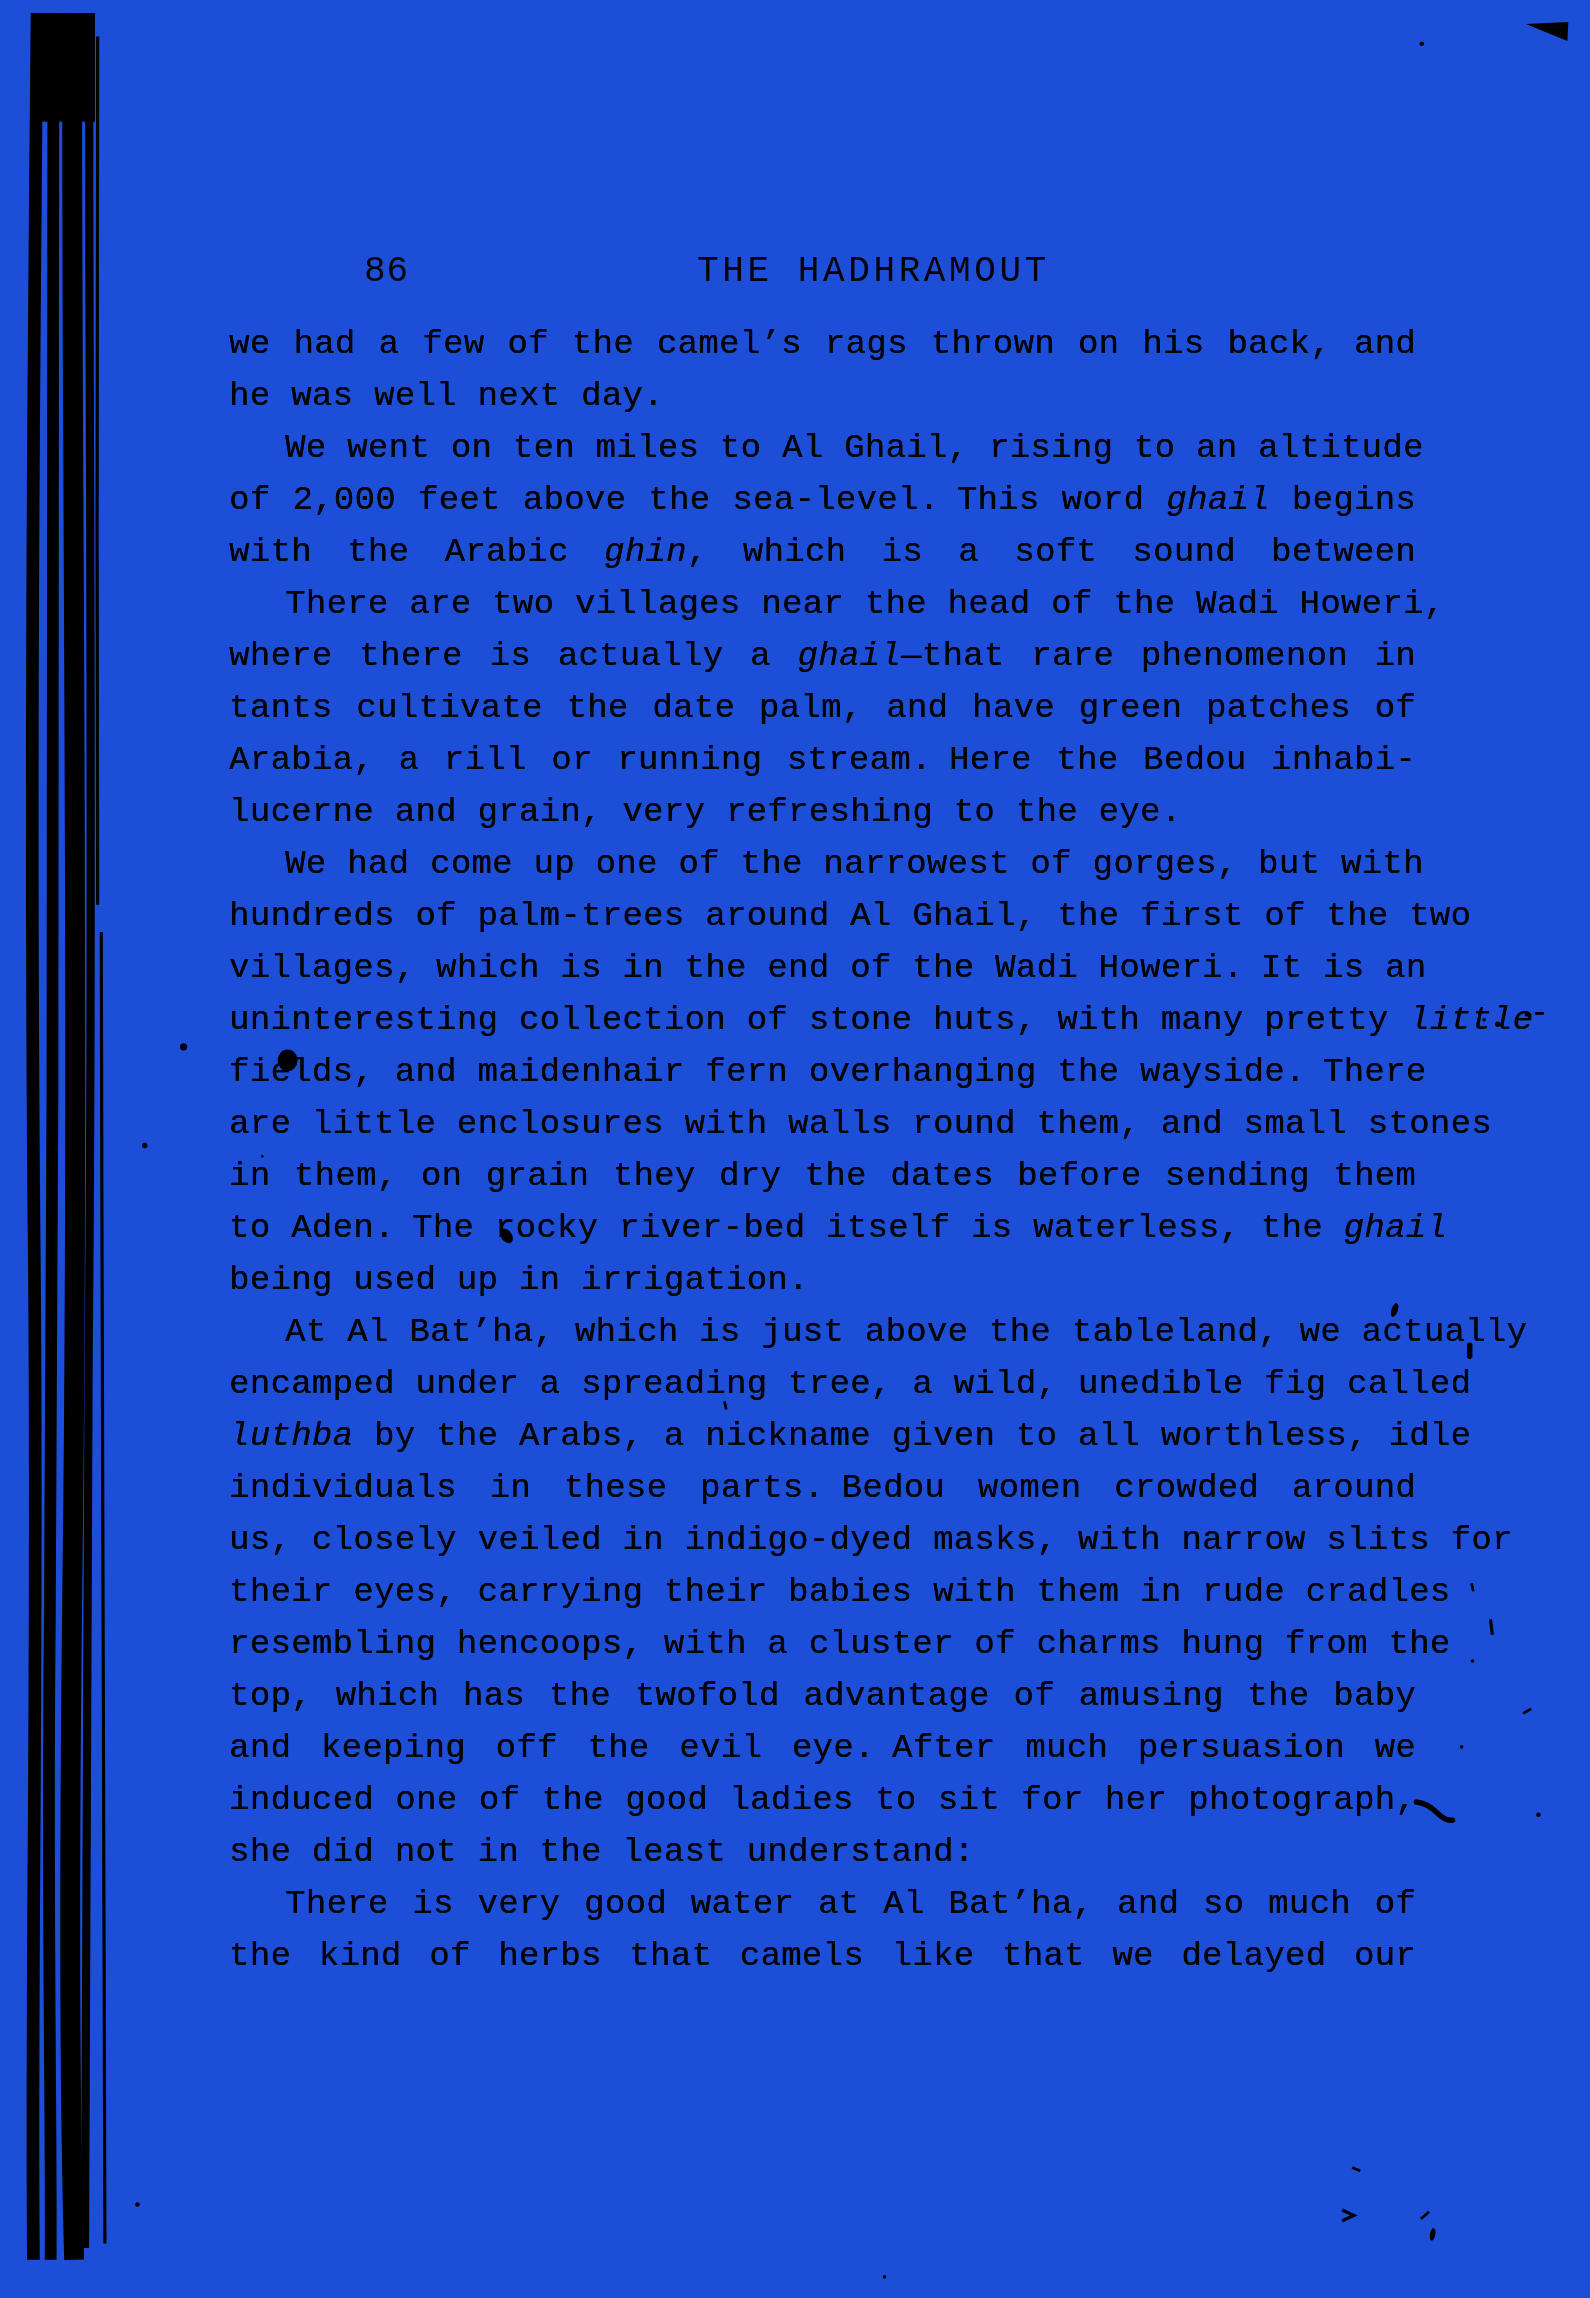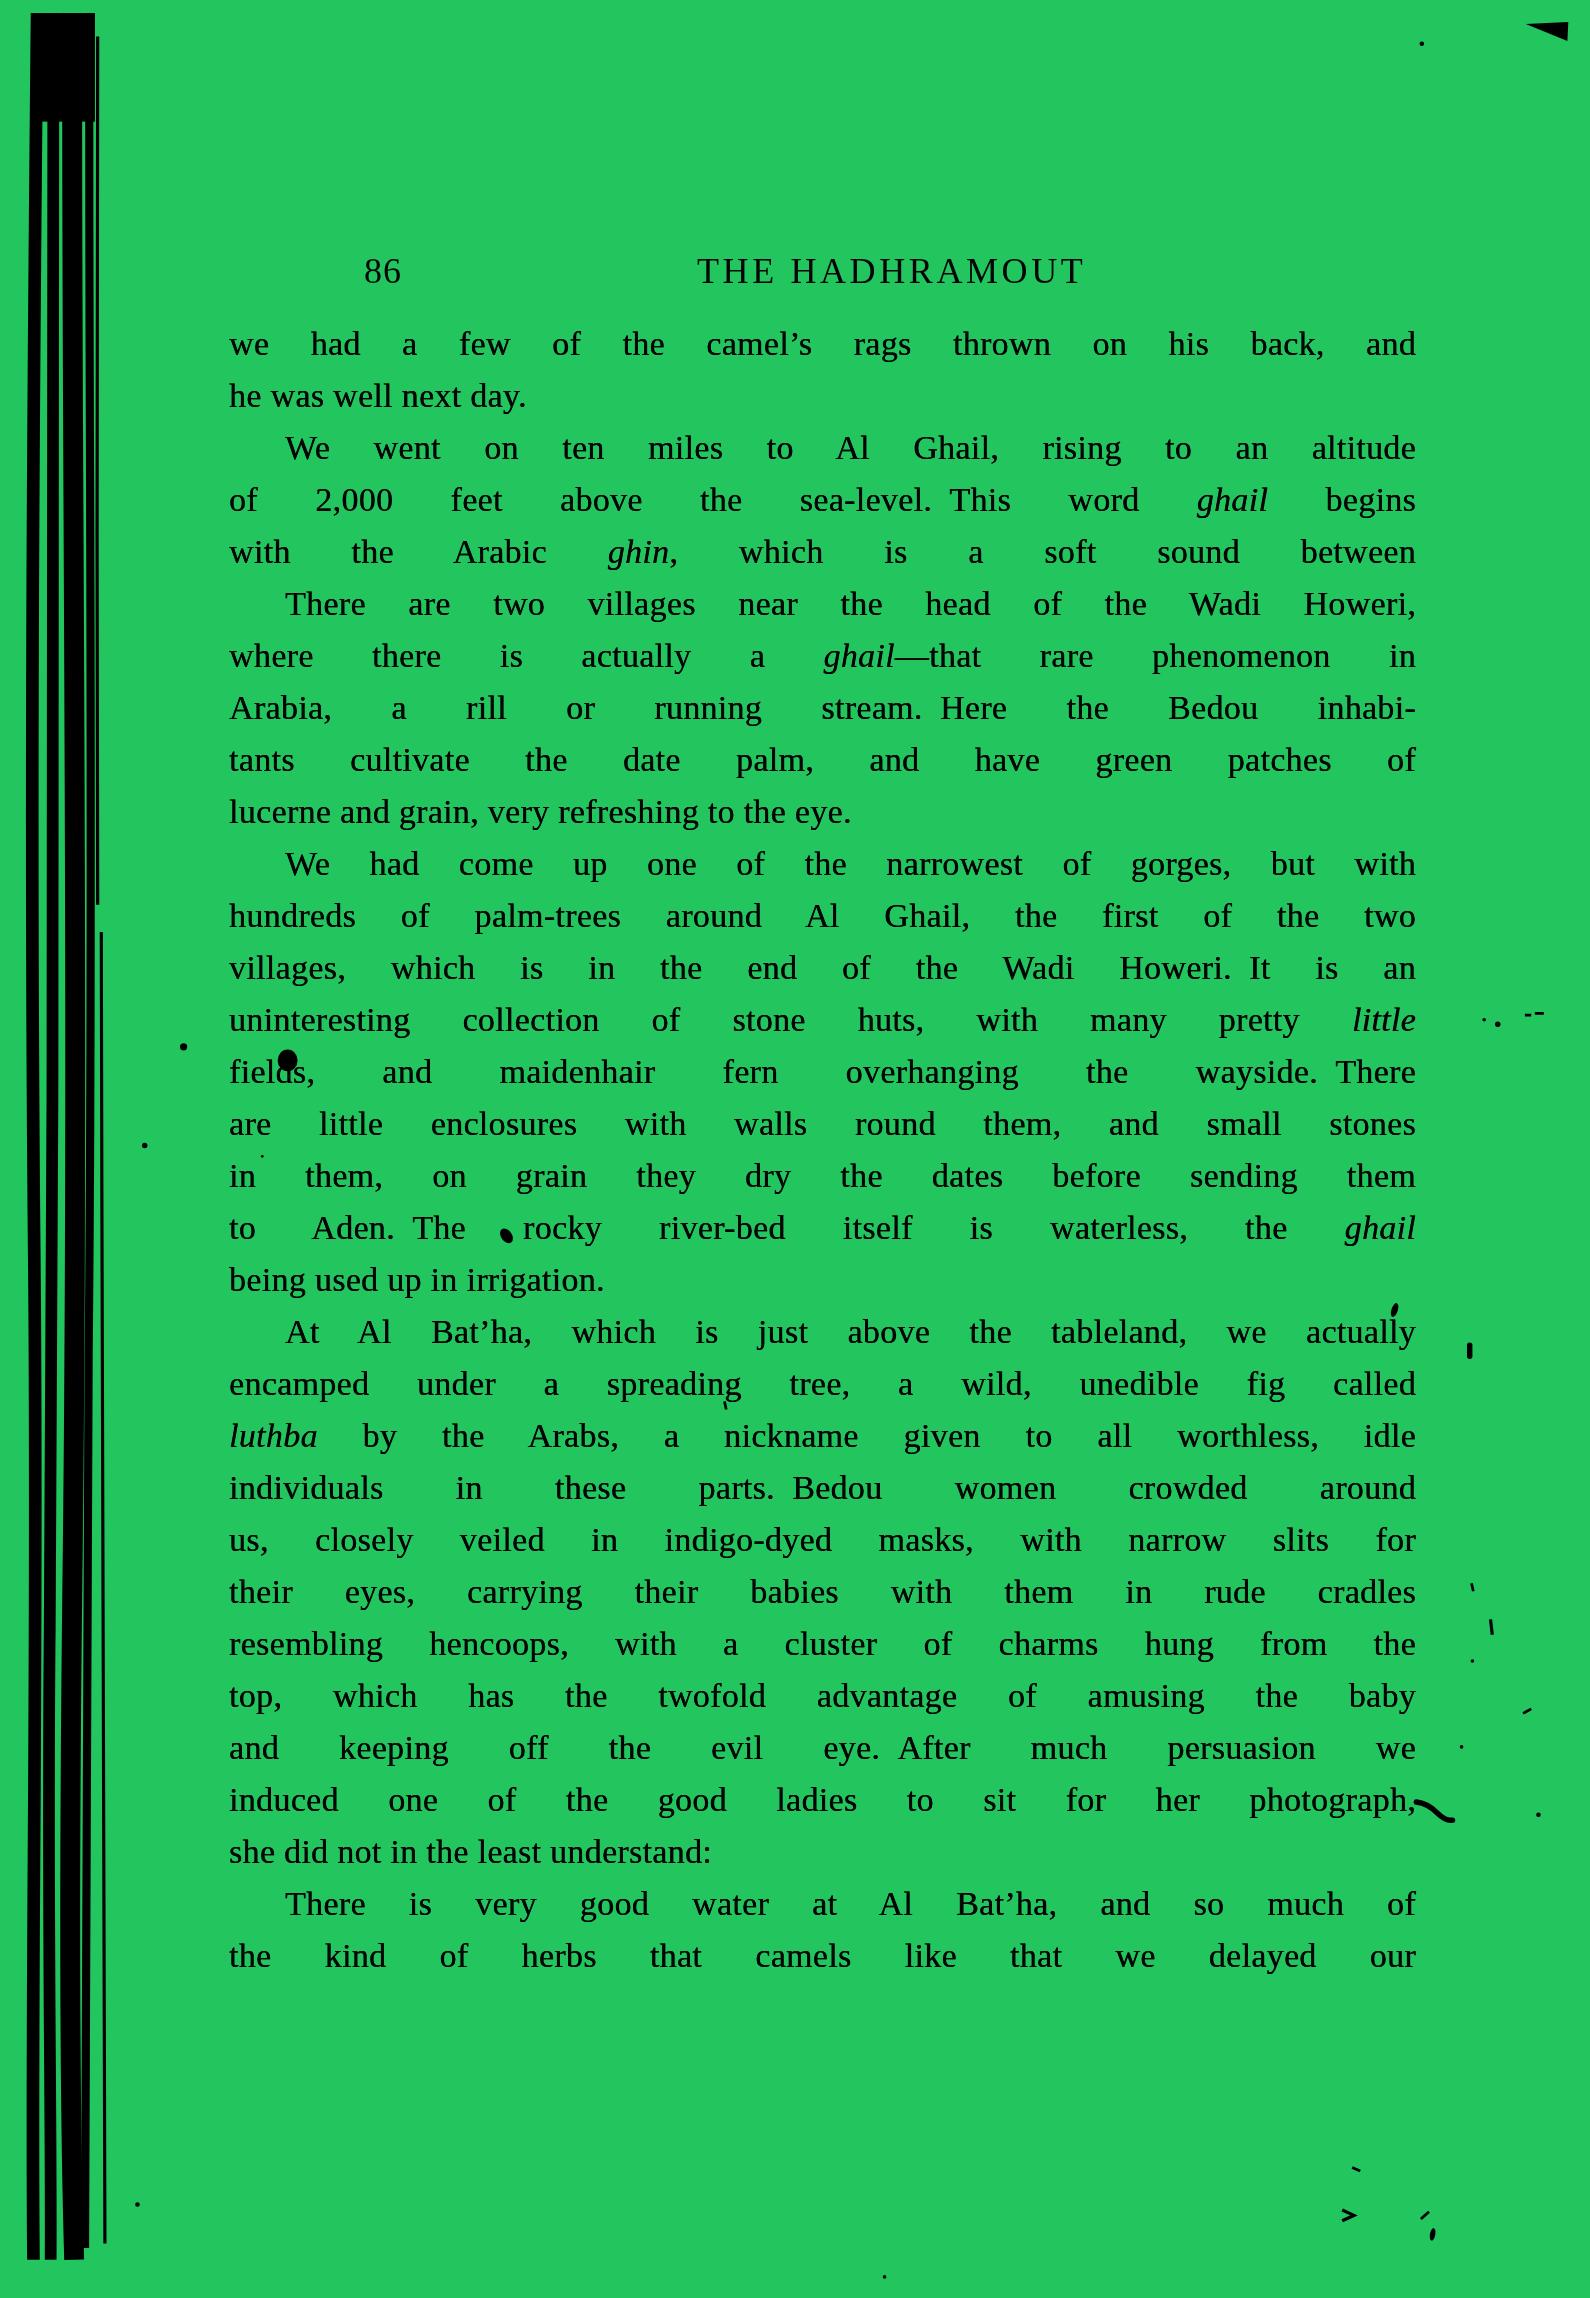--- a/index.html
+++ b/index.html
@@ -1,19 +1,19 @@
 <!DOCTYPE html>
 <html style="font-size:14.5px"><head>
 <meta charset="utf-8">
 <style>
   html,body { margin:0; padding:0; background:#ffffff; }
   .page {
-    position:relative; width:1590px; height:2299px; background:#22c55e;
+    position:relative; width:1590px; height:2299px; background:#1d4ed8;
     overflow:hidden; color:#050505;
-    font-family:Liberation Serif, serif;
+    font-family:Liberation Mono, monospace;
   }
   .pagenum {
     position:absolute; left:364px; top:250px;
     font-size:36px; line-height:43px; letter-spacing:0.9px;
   }
   .runhead {
     position:absolute; left:697px; top:250px;
     font-size:36px; line-height:43px; letter-spacing:3.6px;
   }
   .text { position:absolute; left:229px; top:318px; width:1187px; }
@@ -36,22 +36,22 @@
   <div class="runhead">THE HADHRAMOUT</div>
 
   <div class="text">
       <div class="tline just"><span>we had a few of the camel’s rags thrown on his back, and</span></div>
       <div class="tline"><span>he was well next day.</span></div>
       <div class="tline indent just"><span>We went on ten miles to Al Ghail, rising to an altitude</span></div>
       <div class="tline just"><span>of 2,000 feet above the sea-level. This word </span><span class="it">ghail</span><span> begins</span></div>
       <div class="tline just"><span>with the Arabic </span><span class="it">ghin</span><span>, which is a soft sound between</span></div>
       <div class="tline indent just"><span>There are two villages near the head of the Wadi Howeri,</span></div>
       <div class="tline just"><span>where there is actually a </span><span class="it">ghail</span><span>—that rare phenomenon in</span></div>
+      <div class="tline just"><span>tants cultivate the date palm, and have green patches of</span></div>
       <div class="tline just"><span>Arabia, a rill or running stream. Here the Bedou inhabi-</span></div>
-      <div class="tline just"><span>tants cultivate the date palm, and have green patches of</span></div>
       <div class="tline"><span>lucerne and grain, very refreshing to the eye.</span></div>
       <div class="tline indent just"><span>We had come up one of the narrowest of gorges, but with</span></div>
       <div class="tline just"><span>hundreds of palm-trees around Al Ghail, the first of the two</span></div>
       <div class="tline just"><span>villages, which is in the end of the Wadi Howeri. It is an</span></div>
       <div class="tline just"><span>uninteresting collection of stone huts, with many pretty </span><span class="it">little</span></div>
       <div class="tline just"><span>fields, and maidenhair fern overhanging the wayside. There</span></div>
       <div class="tline just"><span>are little enclosures with walls round them, and small stones</span></div>
       <div class="tline just"><span>in them, on grain they dry the dates before sending them</span></div>
       <div class="tline just"><span>to Aden. The rocky river-bed itself is waterless, the </span><span class="it">ghail</span></div>
       <div class="tline"><span>being used up in irrigation.</span></div>

